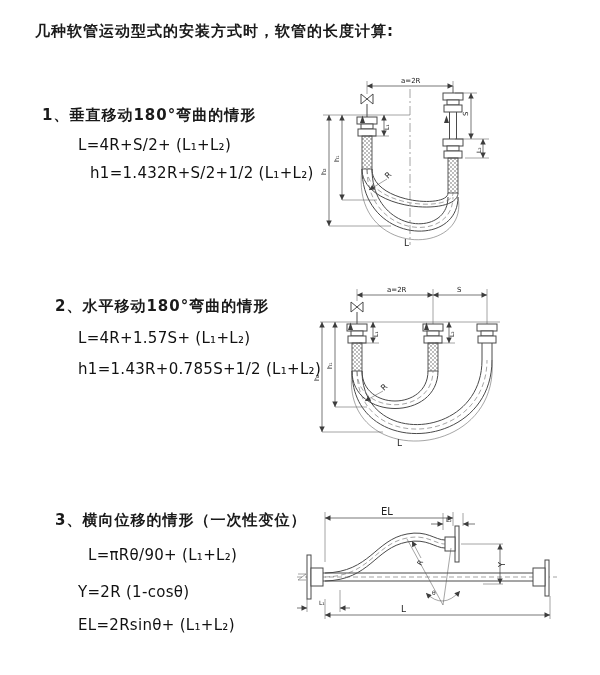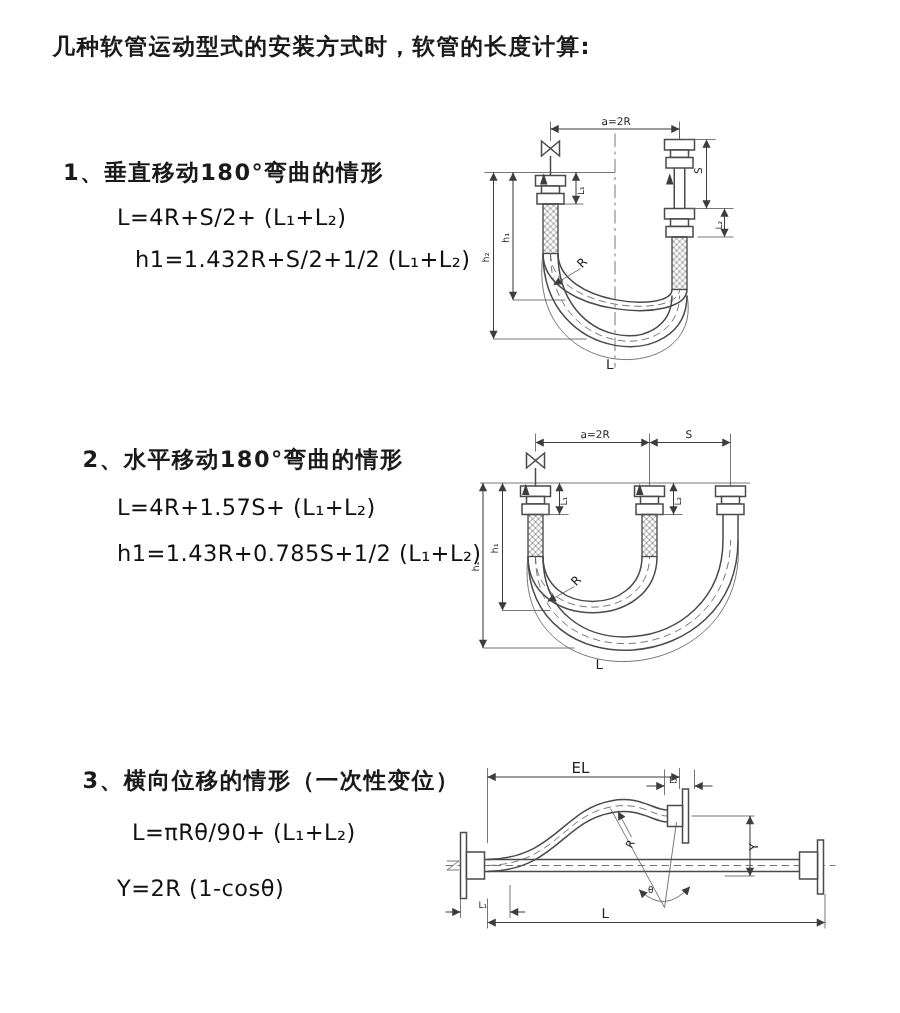--- a/index.html
+++ b/index.html
@@ -217,20 +217,21 @@
     <g>
       <line class="thin" x1="78" y1="111" x2="60" y2="121" marker-end="url(#arr)"></line>
       <text class="lbl" x="79" y="111" font-size="8" transform="rotate(-45 79 111)">R</text>
     </g>
     <text class="lbl" x="92" y="166" font-size="9">L</text>
   </svg>
 
   <div class="sec-head" style="left:55px;top:511px;text-align:center;">3、横向位移的情形（一次性变位）</div>
   <div class="formula" style="left:68px;top:546px;margin-left:20px;">L=πRθ/90+ (L₁+L₂)</div>
   <div class="formula" style="left:78px;top:583px;">Y=2R (1-cosθ)</div>
+  <div class="formula" style="left:78px;top:616px;">EL=2Rsinθ+ (L₁+L₂)</div>
 
   <svg style="left:295px;top:500px;" width="305" height="150" viewBox="0 0 305 150">
 
     <g>
       <line class="thin" x1="30" y1="12" x2="30" y2="62"></line>
       <line class="thin" x1="158" y1="12" x2="158" y2="26"></line>
       <line class="dim" x1="30" y1="18" x2="158" y2="18" marker-start="url(#arr)" marker-end="url(#arr)"></line>
       <text class="lbl" x="86" y="15" font-size="10">EL</text>
     </g>
 

